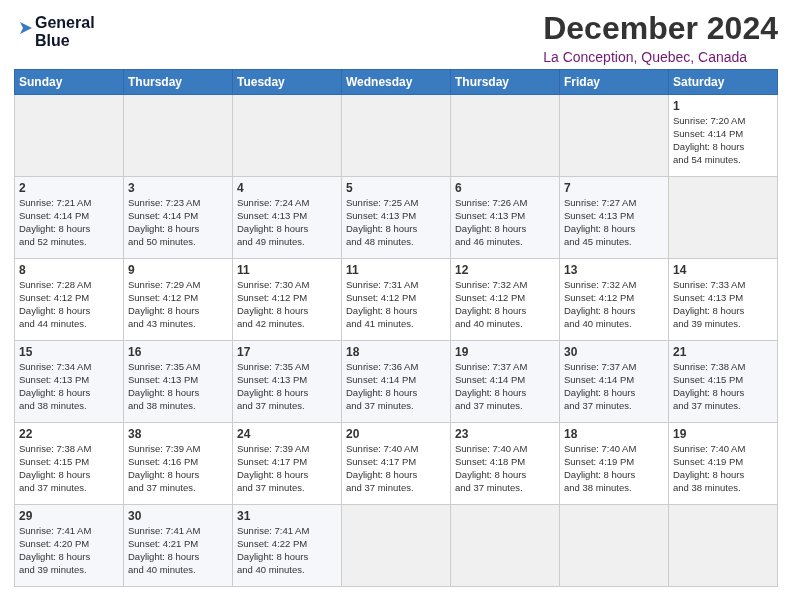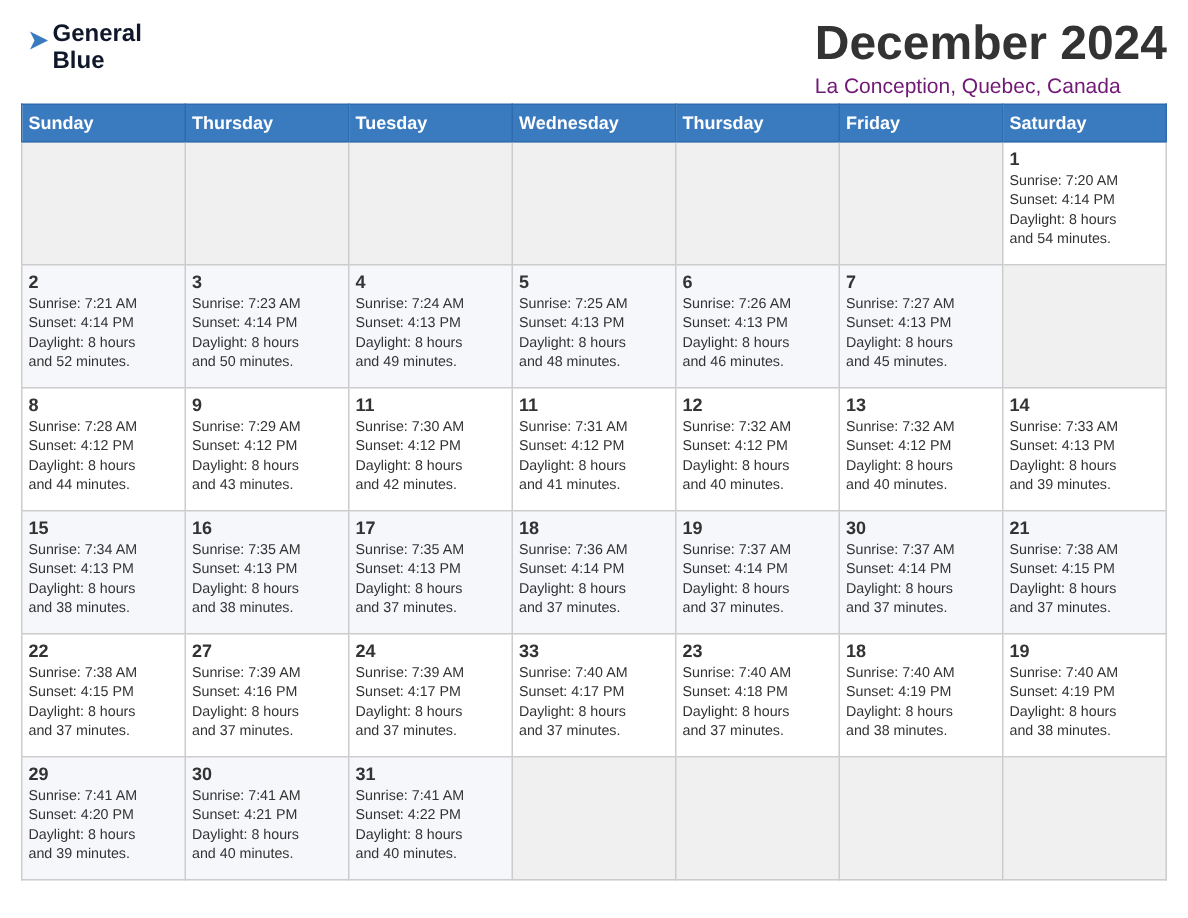--- a/index.html
+++ b/index.html
@@ -162,23 +162,23 @@
           <td><span class="day-num">15</span>Sunrise: 7:34 AM<br>Sunset: 4:13 PM<br>Daylight: 8 hours<br>and 38 minutes.<br></td>
           <td><span class="day-num">16</span>Sunrise: 7:35 AM<br>Sunset: 4:13 PM<br>Daylight: 8 hours<br>and 38 minutes.<br></td>
           <td><span class="day-num">17</span>Sunrise: 7:35 AM<br>Sunset: 4:13 PM<br>Daylight: 8 hours<br>and 37 minutes.<br></td>
           <td><span class="day-num">18</span>Sunrise: 7:36 AM<br>Sunset: 4:14 PM<br>Daylight: 8 hours<br>and 37 minutes.<br></td>
           <td><span class="day-num">19</span>Sunrise: 7:37 AM<br>Sunset: 4:14 PM<br>Daylight: 8 hours<br>and 37 minutes.<br></td>
           <td><span class="day-num">30</span>Sunrise: 7:37 AM<br>Sunset: 4:14 PM<br>Daylight: 8 hours<br>and 37 minutes.<br></td>
           <td><span class="day-num">21</span>Sunrise: 7:38 AM<br>Sunset: 4:15 PM<br>Daylight: 8 hours<br>and 37 minutes.<br></td>
         </tr>
         <tr>
           <td><span class="day-num">22</span>Sunrise: 7:38 AM<br>Sunset: 4:15 PM<br>Daylight: 8 hours<br>and 37 minutes.<br></td>
-          <td><span class="day-num">27</span>Sunrise: 7:39 AM<br>Sunset: 4:16 PM<br>Daylight: 8 hours<br>and 37 minutes.<br></td>
+          <td><span class="day-num">38</span>Sunrise: 7:39 AM<br>Sunset: 4:16 PM<br>Daylight: 8 hours<br>and 37 minutes.<br></td>
           <td><span class="day-num">24</span>Sunrise: 7:39 AM<br>Sunset: 4:17 PM<br>Daylight: 8 hours<br>and 37 minutes.<br></td>
-          <td><span class="day-num">33</span>Sunrise: 7:40 AM<br>Sunset: 4:17 PM<br>Daylight: 8 hours<br>and 37 minutes.<br></td>
+          <td><span class="day-num">20</span>Sunrise: 7:40 AM<br>Sunset: 4:17 PM<br>Daylight: 8 hours<br>and 37 minutes.<br></td>
           <td><span class="day-num">23</span>Sunrise: 7:40 AM<br>Sunset: 4:18 PM<br>Daylight: 8 hours<br>and 37 minutes.<br></td>
           <td><span class="day-num">18</span>Sunrise: 7:40 AM<br>Sunset: 4:19 PM<br>Daylight: 8 hours<br>and 38 minutes.<br></td>
           <td><span class="day-num">19</span>Sunrise: 7:40 AM<br>Sunset: 4:19 PM<br>Daylight: 8 hours<br>and 38 minutes.<br></td>
         </tr>
         <tr>
           <td><span class="day-num">29</span>Sunrise: 7:41 AM<br>Sunset: 4:20 PM<br>Daylight: 8 hours<br>and 39 minutes.<br></td>
           <td><span class="day-num">30</span>Sunrise: 7:41 AM<br>Sunset: 4:21 PM<br>Daylight: 8 hours<br>and 40 minutes.<br></td>
           <td><span class="day-num">31</span>Sunrise: 7:41 AM<br>Sunset: 4:22 PM<br>Daylight: 8 hours<br>and 40 minutes.<br></td>
           <td class="empty-cell"></td>
           <td class="empty-cell"></td>

